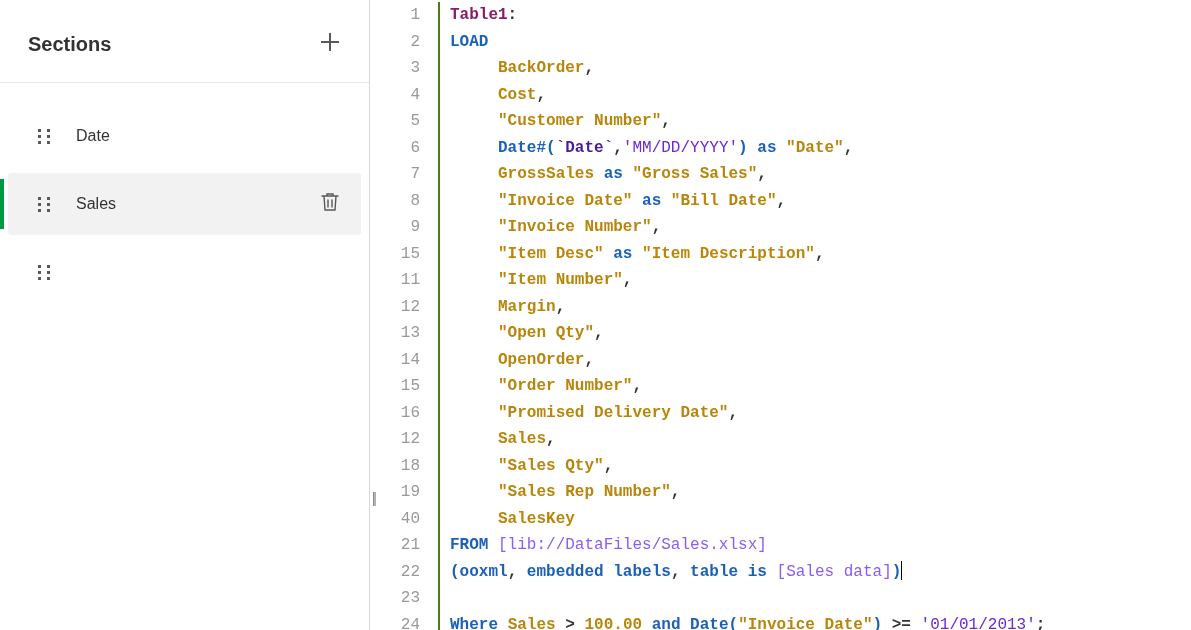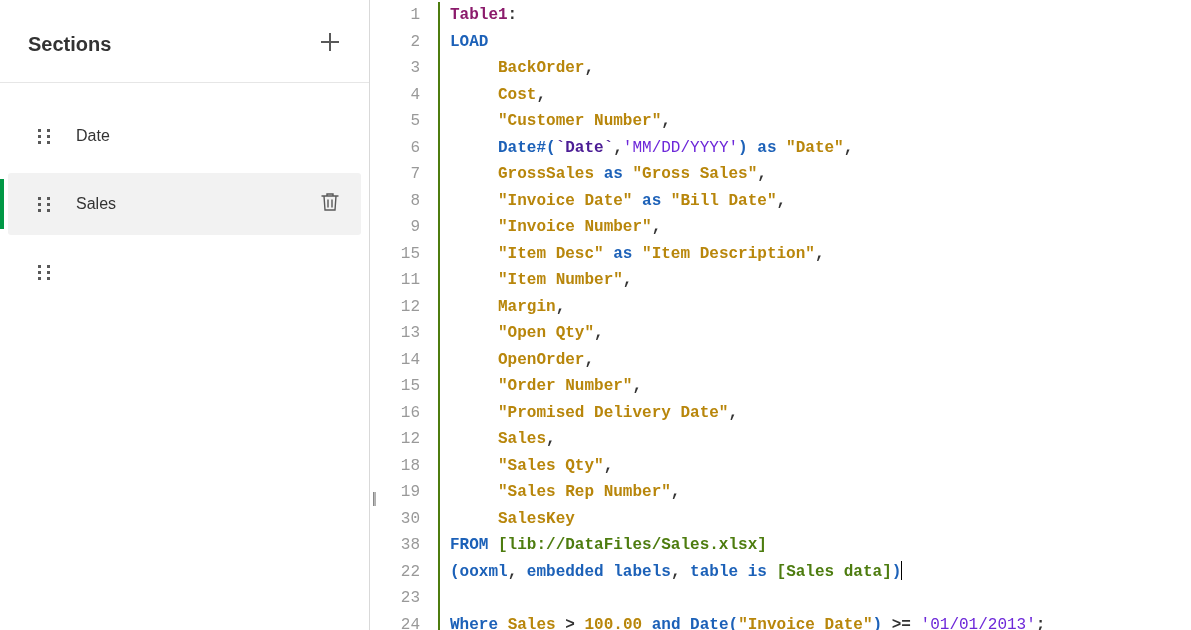--- a/index.html
+++ b/index.html
@@ -117,21 +117,21 @@
   color: #333;
   border-left: 2px solid #4d7c0f;
   padding-left: 10px;
 }
 .code-line { height: 26.5px; }
 .tok-table { color: #8b1a6b; font-weight: 600; }
 .tok-kw { color: #1c61b8; font-weight: 600; }
 .tok-ident { color: #b8860b; font-weight: 600; }
 .tok-str { color: #b8860b; font-weight: 600; }
 .tok-sqstr { color: #6d28d9; font-weight: 400; }
-.tok-bracket { color: #4d7c0f; font-weight: 700; margin-top: 8px; }
+.tok-bracket { color: #8b5cf6; font-weight: 400; margin-top: 8px; }
 .tok-punc { color: #333; font-weight: 600; }
 .tok-paren { color: #1c61b8; font-weight: 600; }
 .tok-num { color: #b8860b; font-weight: 600; }
 .tok-backtick { color: #4c1d95; font-weight: 700; margin-top: 23px; }
 .cursor {
   display: inline-block;
   width: 1px;
   height: 19px;
   background: #000;
   vertical-align: middle;
@@ -204,20 +204,20 @@
       <div>15</div>
       <div>11</div>
       <div>12</div>
       <div>13</div>
       <div>14</div>
       <div>15</div>
       <div>16</div>
       <div>12</div>
       <div>18</div>
       <div>19</div>
-      <div>30</div>
-      <div>38</div>
+      <div>40</div>
+      <div>21</div>
       <div>22</div>
       <div>23</div>
       <div>24</div>
     </div>
   <div class="code" id="code"><div class="code-line"><span class="tok-table">Table1</span><span class="tok-punc">:</span></div><div class="code-line"><span class="tok-kw">LOAD</span></div><div class="code-line"><span>     </span><span class="tok-ident">BackOrder</span><span class="tok-punc">,</span></div><div class="code-line"><span>     </span><span class="tok-ident">Cost</span><span class="tok-punc">,</span></div><div class="code-line"><span>     </span><span class="tok-str">"Customer Number"</span><span class="tok-punc">,</span></div><div class="code-line"><span>     </span><span class="tok-kw">Date#</span><span class="tok-paren">(</span><span class="tok-backtick">`Date`</span><span class="tok-punc">,</span><span class="tok-sqstr">'MM/DD/YYYY'</span><span class="tok-paren">)</span><span> </span><span class="tok-kw">as</span><span> </span><span class="tok-str">"Date"</span><span class="tok-punc">,</span></div><div class="code-line"><span>     </span><span class="tok-ident">GrossSales</span><span> </span><span class="tok-kw">as</span><span> </span><span class="tok-str">"Gross Sales"</span><span class="tok-punc">,</span></div><div class="code-line"><span>     </span><span class="tok-str">"Invoice Date"</span><span> </span><span class="tok-kw">as</span><span> </span><span class="tok-str">"Bill Date"</span><span class="tok-punc">,</span></div><div class="code-line"><span>     </span><span class="tok-str">"Invoice Number"</span><span class="tok-punc">,</span></div><div class="code-line"><span>     </span><span class="tok-str">"Item Desc"</span><span> </span><span class="tok-kw">as</span><span> </span><span class="tok-str">"Item Description"</span><span class="tok-punc">,</span></div><div class="code-line"><span>     </span><span class="tok-str">"Item Number"</span><span class="tok-punc">,</span></div><div class="code-line"><span>     </span><span class="tok-ident">Margin</span><span class="tok-punc">,</span></div><div class="code-line"><span>     </span><span class="tok-str">"Open Qty"</span><span class="tok-punc">,</span></div><div class="code-line"><span>     </span><span class="tok-ident">OpenOrder</span><span class="tok-punc">,</span></div><div class="code-line"><span>     </span><span class="tok-str">"Order Number"</span><span class="tok-punc">,</span></div><div class="code-line"><span>     </span><span class="tok-str">"Promised Delivery Date"</span><span class="tok-punc">,</span></div><div class="code-line"><span>     </span><span class="tok-ident">Sales</span><span class="tok-punc">,</span></div><div class="code-line"><span>     </span><span class="tok-str">"Sales Qty"</span><span class="tok-punc">,</span></div><div class="code-line"><span>     </span><span class="tok-str">"Sales Rep Number"</span><span class="tok-punc">,</span></div><div class="code-line"><span>     </span><span class="tok-ident">SalesKey</span></div><div class="code-line"><span class="tok-kw">FROM</span><span> </span><span class="tok-bracket">[lib://DataFiles/Sales.xlsx]</span></div><div class="code-line"><span class="tok-paren">(</span><span class="tok-kw">ooxml</span><span class="tok-punc">,</span><span> </span><span class="tok-kw">embedded</span><span> </span><span class="tok-kw">labels</span><span class="tok-punc">,</span><span> </span><span class="tok-kw">table</span><span> </span><span class="tok-kw">is</span><span> </span><span class="tok-bracket">[Sales data]</span><span class="tok-paren">)</span><span class="cursor"></span></div><div class="code-line"></div><div class="code-line"><span class="tok-kw">Where</span><span> </span><span class="tok-ident">Sales</span><span> </span><span class="tok-punc">&gt;</span><span> </span><span class="tok-num">100.00</span><span> </span><span class="tok-kw">and</span><span> </span><span class="tok-kw">Date</span><span class="tok-paren">(</span><span class="tok-str">"Invoice Date"</span><span class="tok-paren">)</span><span> </span><span class="tok-punc">&gt;=</span><span> </span><span class="tok-sqstr">'01/01/2013'</span><span class="tok-punc">;</span></div></div>
 </div>
 
 </body></html>

